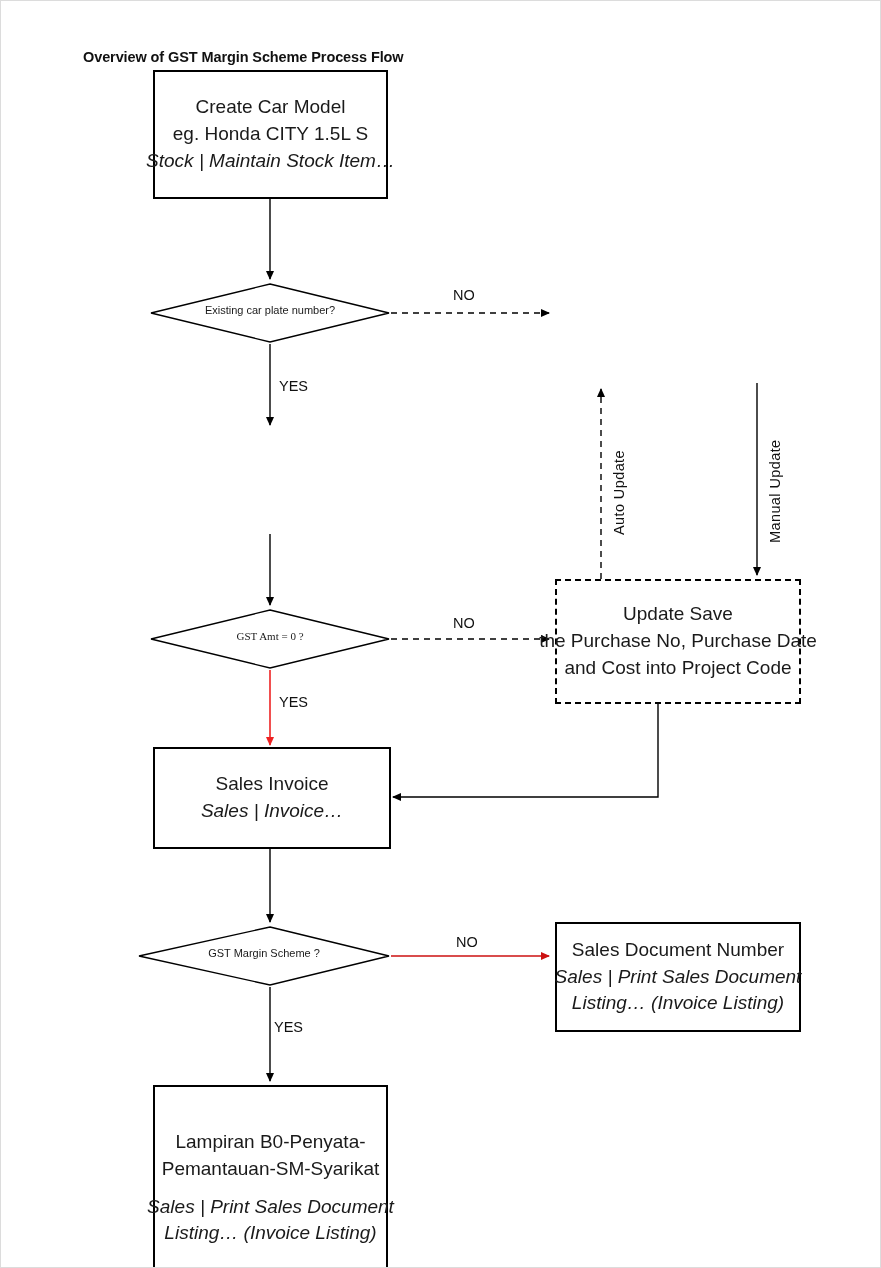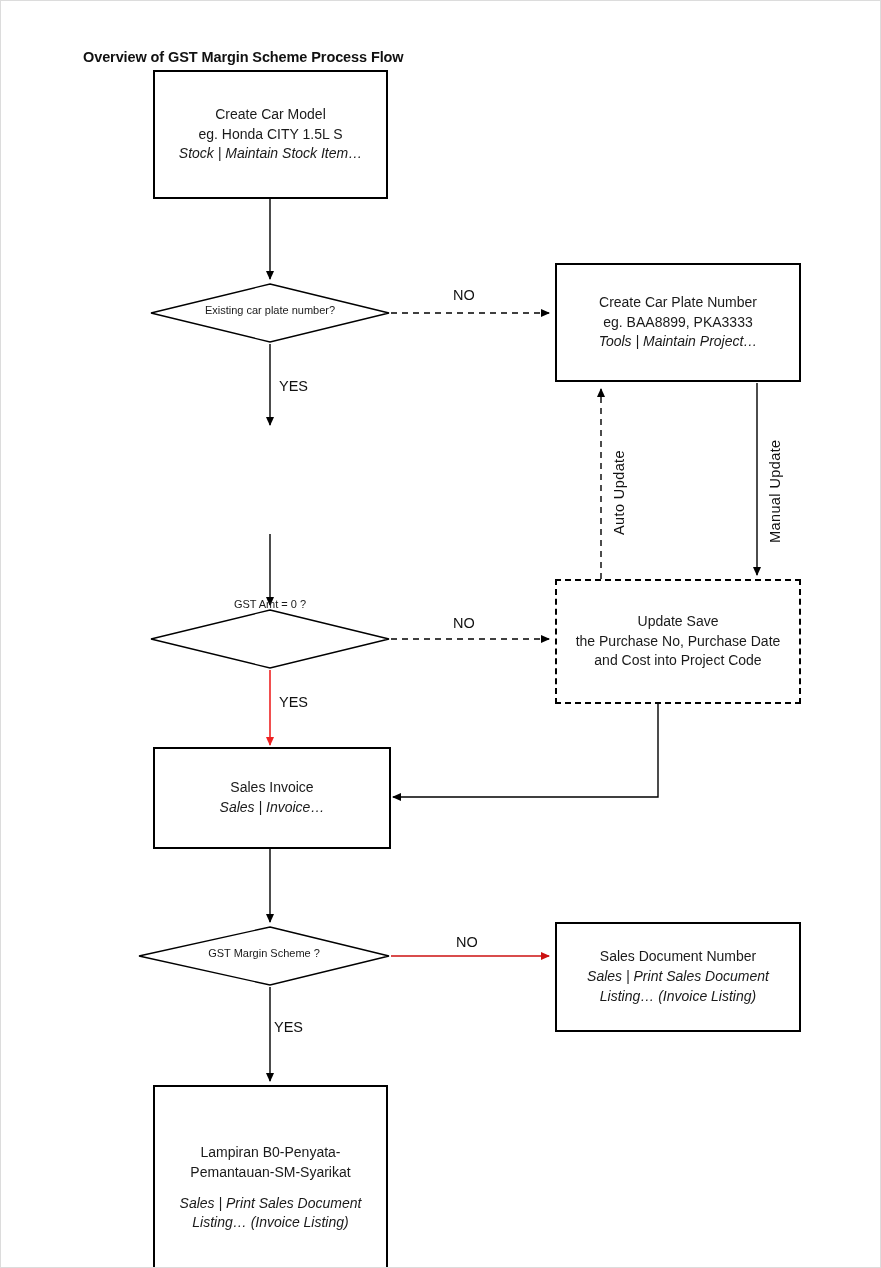--- a/index.html
+++ b/index.html
@@ -49,21 +49,21 @@
     color: #1a1a1a;
   }
   .node.process {
     border: 2px solid #000000;
   }
   .node.dashed {
     border: 2.5px dashed #000000;
   }
   .node .line {
     line-height: 1.42;
-    font-size: 14px;
+    font-size: 19px;
     white-space: nowrap;
   }
   .node .line.it {
     font-style: italic;
   }
   .node .spacer {
     height: 11px;
   }
   .node.sans-alt .line {
     font-family: "Liberation Sans", sans-serif;
@@ -139,28 +139,23 @@
   </svg>
 
   <div class="node process" style="left:152px; top:69px; width:235px; height:129px;">
     <div class="line">Create Car Model</div>
     <div class="line">eg. Honda CITY 1.5L S</div>
     <div class="line it">Stock | Maintain Stock Item…</div>
   </div>
 
   <div class="decision-label" style="left:150px; top:303px; width:238px;">Existing car plate number?</div>
 
-  <div class="node process" style="left:554px; top:262px; width:246px; height:119px;">
-    <div class="line">Create Car Plate Number</div>
-    <div class="line">eg. BAA8899, PKA3333</div>
-    <div class="line it">Tools | Maintain Project…</div>
-  </div>
 
 
-  <div class="decision-label" style="left:150px; top:597px; width:238px;">GST Amt = 0 ?</div>
+  <div class="decision-label" style="left:150px; top:629px; width:238px;font-family:Liberation Serif, serif;">GST Amt = 0 ?</div>
 
   <div class="node dashed" style="left:554px; top:578px; width:246px; height:125px;">
     <div class="line">Update Save</div>
     <div class="line">the Purchase No, Purchase Date</div>
     <div class="line">and Cost into Project Code</div>
   </div>
 
   <div class="node process" style="left:152px; top:746px; width:238px; height:102px;">
     <div class="line">Sales Invoice</div>
     <div class="line it">Sales | Invoice…</div>

